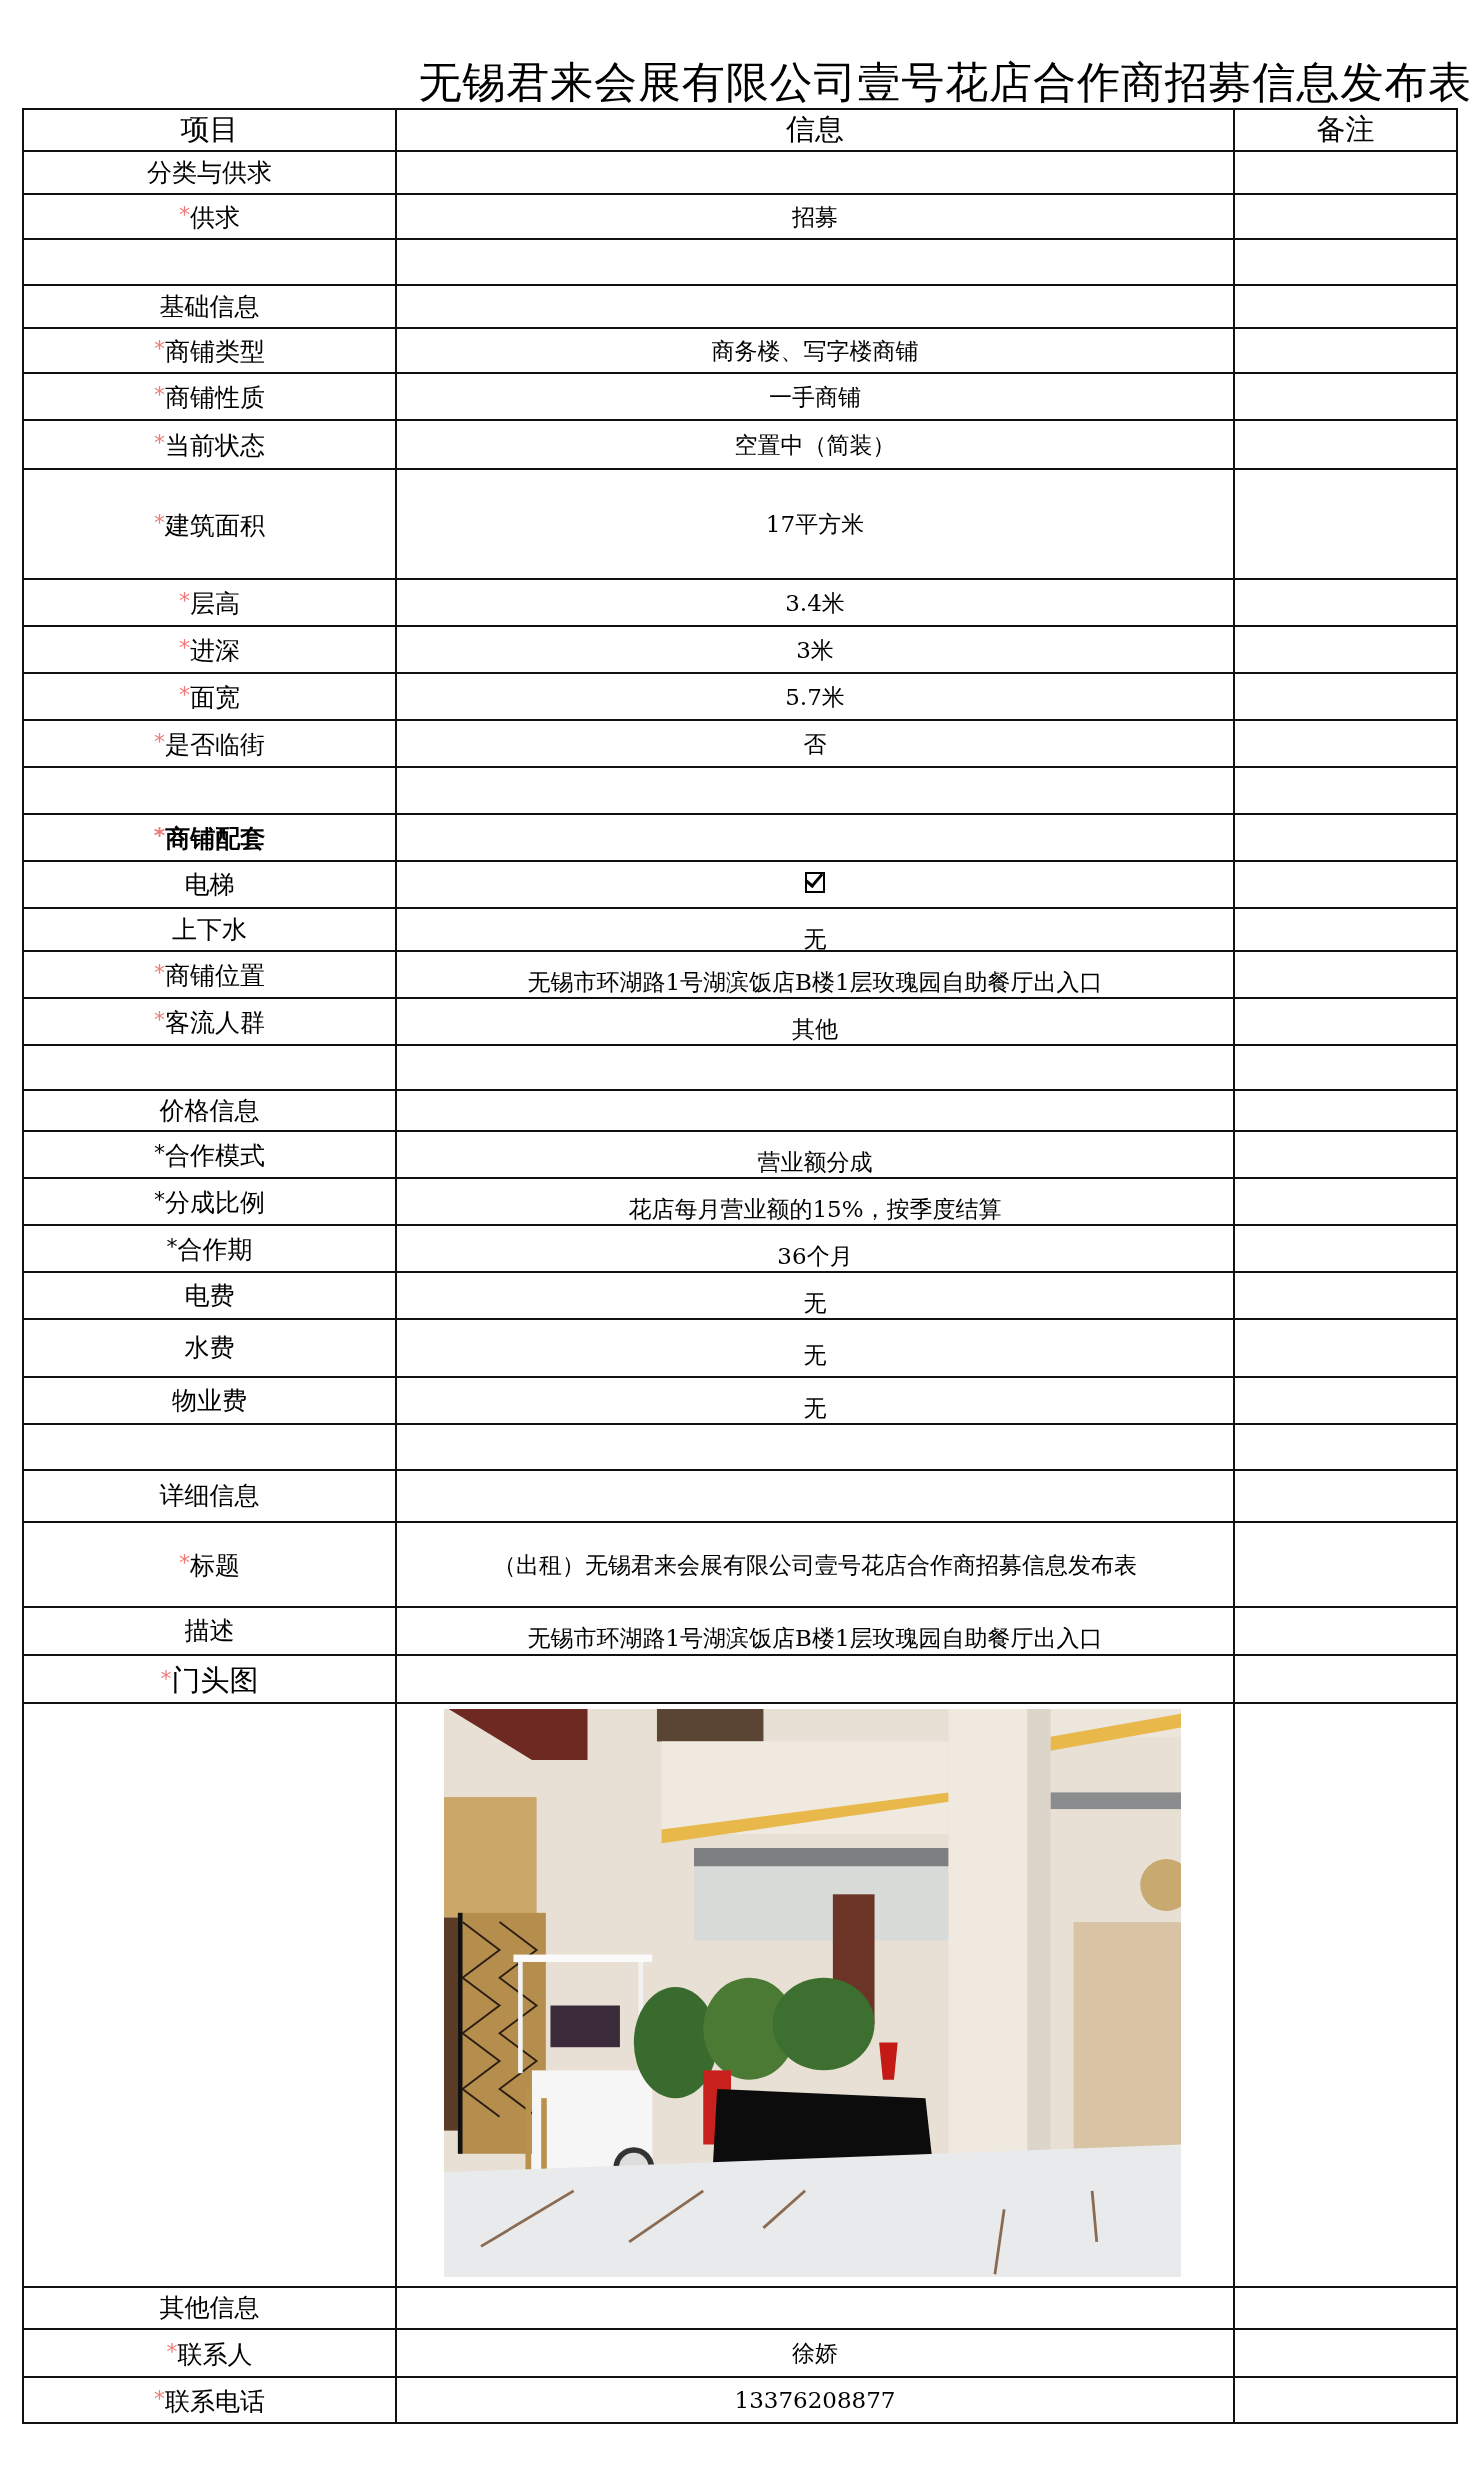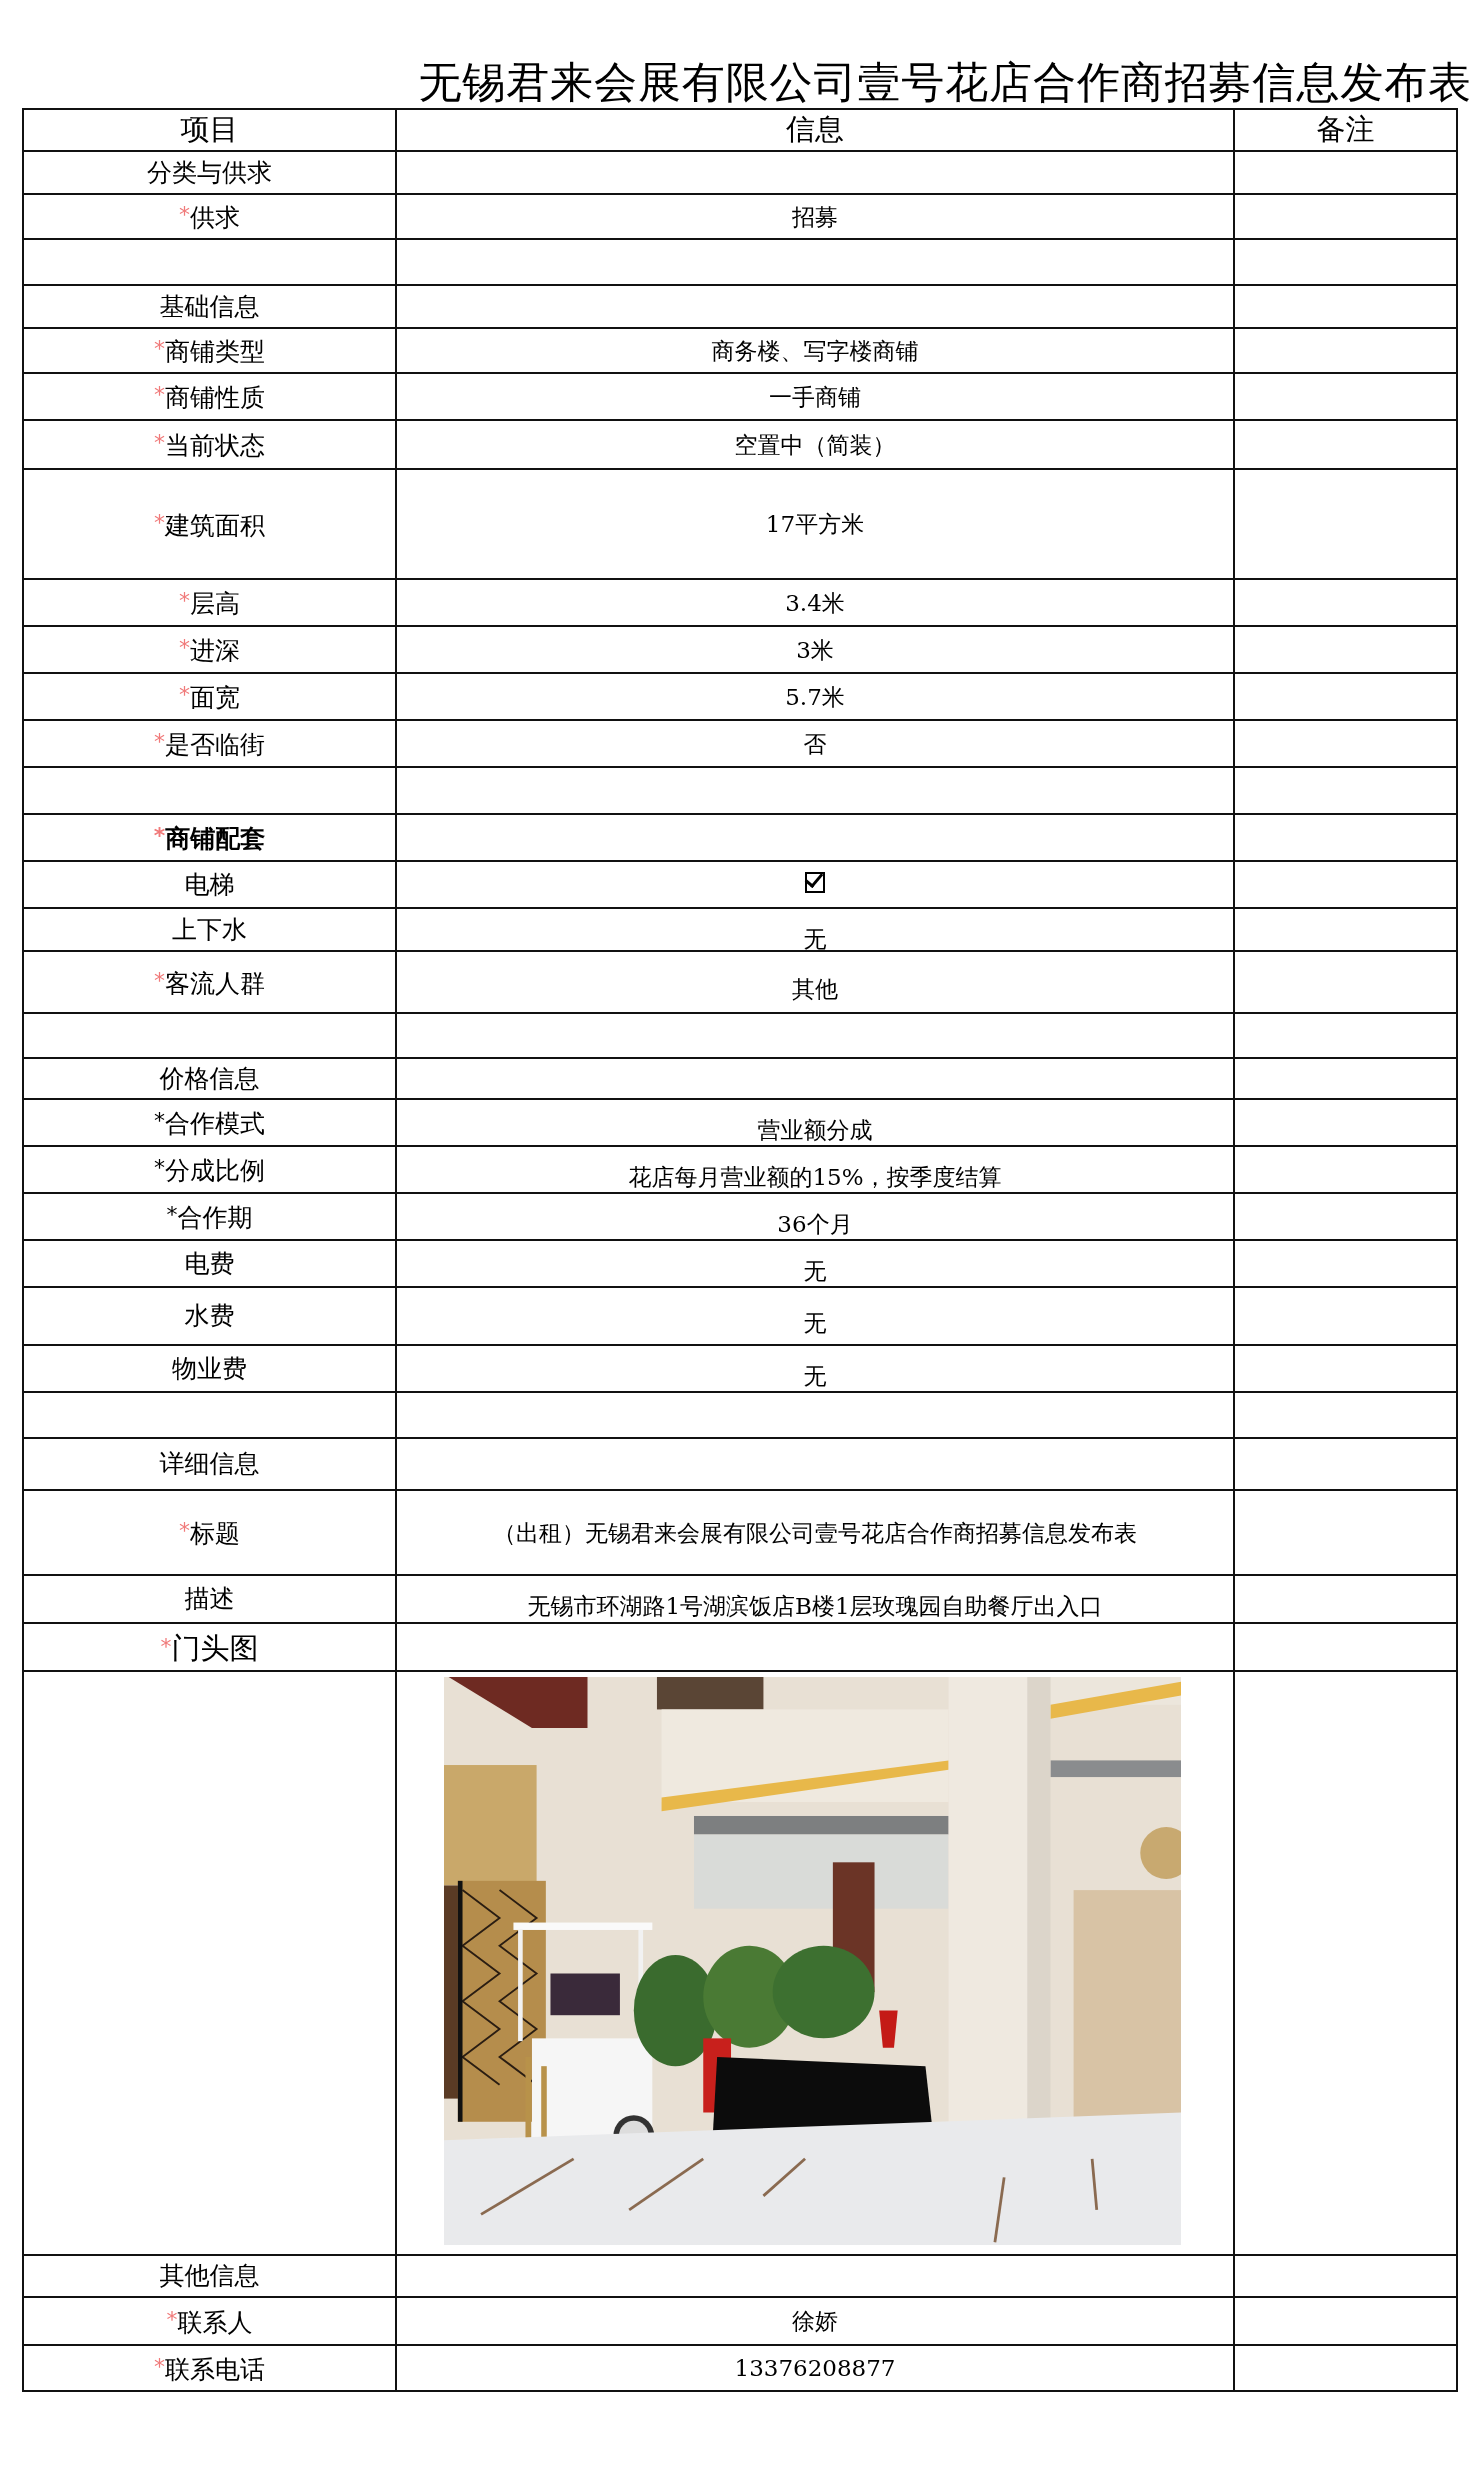--- a/index.html
+++ b/index.html
@@ -118,21 +118,26 @@
     <tr style="height:47px">
       <td class="lbl">电梯</td>
       <td><span class="chk"></span></td>
       <td></td>
     </tr>
     <tr style="height:43px">
       <td class="lbl">上下水</td>
       <td class="val"><span class="low" style="position:relative;top:9.3px">无</span></td>
       <td></td>
     </tr>
-    <tr style="height:62px">
+    <tr style="height:47px">
+      <td class="lbl"><span class="star">*</span><span>商铺位置</span></td>
+      <td class="val"><span style="position:relative;top:7.4px">无锡市环湖路1号湖滨饭店B楼1层玫瑰园自助餐厅出入口</span></td>
+      <td></td>
+    </tr>
+    <tr style="height:47px">
       <td class="lbl"><span class="star">*</span><span>客流人群</span></td>
       <td class="val"><span style="position:relative;top:7.4px">其他</span></td>
       <td></td>
     </tr>
     <tr style="height:45px">
         <td></td>
         <td></td>
         <td></td>
       </tr>
 

